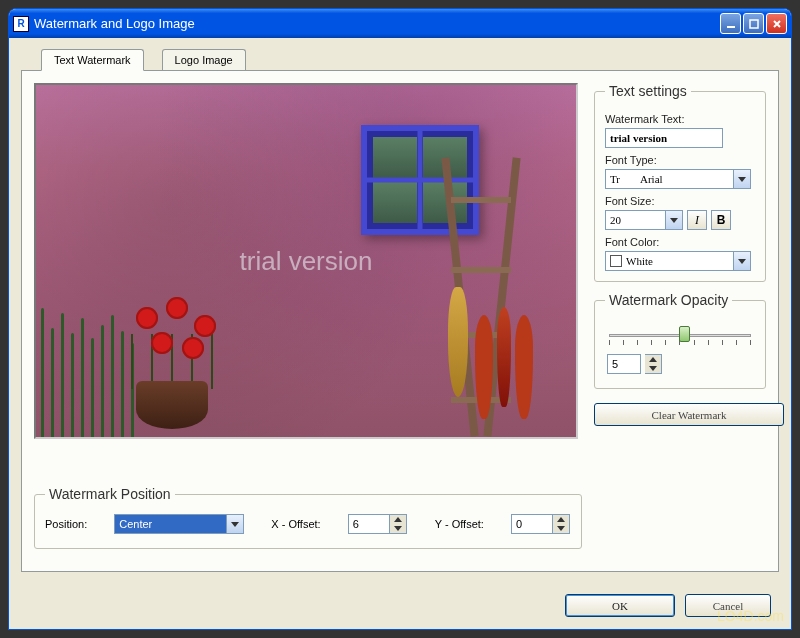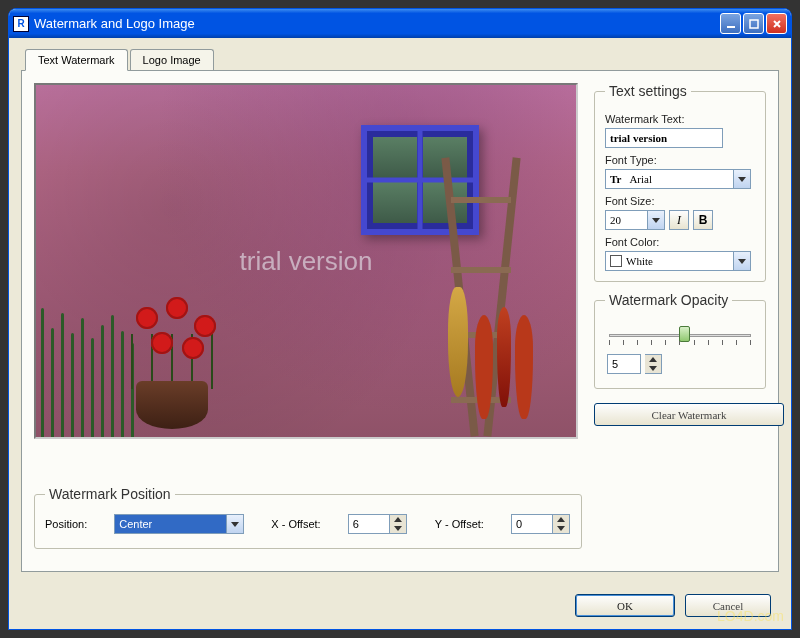--- a/index.html
+++ b/index.html
@@ -73,20 +73,21 @@
 }
 .tab {
   padding: 4px 12px;
   border: 1px solid #919b9c;
   border-bottom: none;
   background: #f5f4ea;
   border-radius: 3px 3px 0 0;
   margin-right: 2px;
   position: relative;
   top: 1px;
+  margin-left: 16px;
 }
 .tab.active {
   background: #fcfcf8;
   z-index: 2;
   border-bottom: 1px solid #fcfcf8;
 }
 .tab-panel {
   border: 1px solid #919b9c;
   background: #fcfcf8;
   padding: 12px;
@@ -248,21 +249,21 @@
 .bottom-buttons {
   position: absolute; right: 20px; bottom: 12px;
   display: flex; gap: 10px;
 }
 .site-wm{
   position:absolute; right:16px; bottom:14px; color:#fde047; font-size:14px;
   font-family: Arial; opacity:0.4; pointer-events:none;
 }
 .tri-down{width:0;height:0;border-left:4px solid transparent;border-right:4px solid transparent;border-top:5px solid #333;}
 .tri-up{width:0;height:0;border-left:4px solid transparent;border-right:4px solid transparent;border-bottom:5px solid #333;}
-.tt-icon{font-family:'Times New Roman',serif;font-weight:bold;font-size:11px;margin-right:8px;text-align:right;}
+.tt-icon{font-family:'Times New Roman',serif;font-weight:normal;font-size:11px;margin-right:20px;text-align:right;}
 </style>
 </head>
 <body>
 
 <div class="window">
   <div class="titlebar">
     <div class="titlebar-icon">R</div>
     <div class="titlebar-text">Watermark and Logo Image</div>
     <div class="tb-buttons">
       <div class="tb-btn tb-min">
@@ -354,21 +355,21 @@
                 <span class="tt-icon">Tr</span>
                 <span>Arial</span>
               </span>
               <span class="arrow">
                   <span class="tri-down"></span>
                 </span>
             </div>
 
             <label class="lbl">Font Size:</label>
             <div class="row">
-              <div class="combo" style="width:60px">
+              <div class="combo" style="width:78px">
                 <span>20</span>
                 <span class="arrow">
                     <span class="tri-down"></span>
                   </span>
               </div>
               <div class="ibbtn" style="font-style:italic">I</div>
               <div class="ibbtn bold">B</div>
             </div>
 
             <label class="lbl">Font Color:</label>
@@ -453,19 +454,19 @@
               <div>
                   <span class="tri-down"></span>
                 </div>
             </div>
           </div>
         </div>
       </fieldset>
     </div>
 
     <div class="bottom-buttons">
-      <button class="btn default" style="width:100px">OK</button>
+      <button class="btn default" style="width:110px">OK</button>
       <button class="btn" style="width:86px">Cancel</button>
     </div>
   </div>
 </div>
 
 <div class="site-wm">LO4D.com</div>
 
 </body></html>

